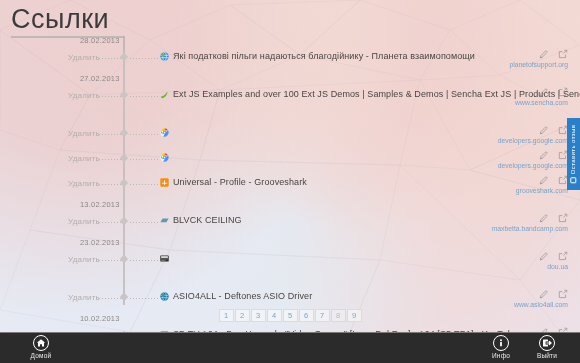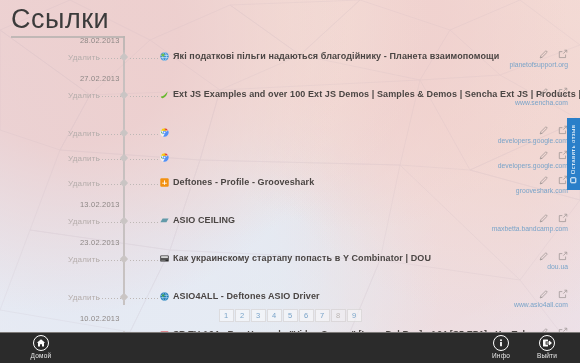--- a/index.html
+++ b/index.html
@@ -89,21 +89,20 @@
     position:absolute; left:160px; top:8px;
     width:9px; height:9px; border-radius:1px;
     display:block;
   }
   .favicon svg{display:block;}
 
   .entry-title{
     position:absolute; left:173px; top:7px;
     font-size:9px; color:#4a4543; white-space:nowrap;
     letter-spacing:.1px;
-    font-weight:bold;
   }
 
   .row-actions{
     position:absolute; right:12px; top:5px;
     display:flex; gap:9px; align-items:center;
   }
   .act-icon{ width:10px;height:10px; cursor:pointer; opacity:.78; }
   .act-icon svg{display:block;}
 
   .row-domain{
@@ -336,21 +335,21 @@
       <a class="delete-link" href="#">Удалить</a>
       <div class="lead-dots"></div>
       <div class="node"></div>
       <div class="trail-dots"></div>
       <span class="favicon">
         <svg width="9" height="9" viewBox="0 0 9 9">
             <rect x=".3" y=".3" width="8.4" height="8.4" rx="1.2" fill="#f29111"></rect>
             <path d="M2.2 5.2h4.6M4.5 2.4v4.4" stroke="#fff" stroke-width=".9"></path>
           </svg>
       </span>
-      <div class="entry-title">Deftones - Profile - Grooveshark</div>
+      <div class="entry-title">Universal - Profile - Grooveshark</div>
       <div class="row-actions">
         <span class="act-icon">
           <svg width="10" height="10" viewBox="0 0 10 10">
               <path d="M1.2 8.8l.6-2L6.9 1.7l1.4 1.4L3.2 8.2z" fill="none" stroke="#8b8584" stroke-width=".8"></path>
               <path d="M1.2 8.8l2-.6" stroke="#8b8584" stroke-width=".8"></path>
             </svg>
         </span>
         <span class="act-icon">
           <svg width="10" height="10" viewBox="0 0 10 10">
               <path d="M7.6 5.6v3H1.3v-6h3" fill="none" stroke="#8b8584" stroke-width=".8"></path>
@@ -365,21 +364,21 @@
       <div class="date-label">13.02.2013</div>
       <a class="delete-link" href="#">Удалить</a>
       <div class="lead-dots"></div>
       <div class="node"></div>
       <div class="trail-dots"></div>
       <span class="favicon">
         <svg width="9" height="9" viewBox="0 0 9 9">
             <path d="M.4 6.3L2.6 2.4h6L6.4 6.3z" fill="#629aa9"></path>
           </svg>
       </span>
-      <div class="entry-title">ASIO CEILING</div>
+      <div class="entry-title">BLVCK CEILING</div>
       <div class="row-actions">
         <span class="act-icon">
           <svg width="10" height="10" viewBox="0 0 10 10">
               <path d="M1.2 8.8l.6-2L6.9 1.7l1.4 1.4L3.2 8.2z" fill="none" stroke="#8b8584" stroke-width=".8"></path>
               <path d="M1.2 8.8l2-.6" stroke="#8b8584" stroke-width=".8"></path>
             </svg>
         </span>
         <span class="act-icon">
           <svg width="10" height="10" viewBox="0 0 10 10">
               <path d="M7.6 5.6v3H1.3v-6h3" fill="none" stroke="#8b8584" stroke-width=".8"></path>
@@ -397,21 +396,20 @@
       <div class="node"></div>
       <div class="trail-dots"></div>
       <span class="favicon">
         <svg width="9" height="9" viewBox="0 0 9 9">
             <rect x=".3" y="1.4" width="8.4" height="6.2" rx=".6" fill="#2c2c2c"></rect>
             <rect x="1.1" y="2.3" width="6.8" height="1.5" fill="#fff"></rect>
             <rect x="1.1" y="4.6" width="6.8" height=".7" fill="#9a9a9a"></rect>
             <rect x="1.1" y="5.9" width="4.4" height=".7" fill="#9a9a9a"></rect>
           </svg>
       </span>
-      <div class="entry-title">Как украинскому стартапу попасть в Y Combinator | DOU</div>
       <div class="row-actions">
         <span class="act-icon">
           <svg width="10" height="10" viewBox="0 0 10 10">
               <path d="M1.2 8.8l.6-2L6.9 1.7l1.4 1.4L3.2 8.2z" fill="none" stroke="#8b8584" stroke-width=".8"></path>
               <path d="M1.2 8.8l2-.6" stroke="#8b8584" stroke-width=".8"></path>
             </svg>
         </span>
         <span class="act-icon">
           <svg width="10" height="10" viewBox="0 0 10 10">
               <path d="M7.6 5.6v3H1.3v-6h3" fill="none" stroke="#8b8584" stroke-width=".8"></path>

